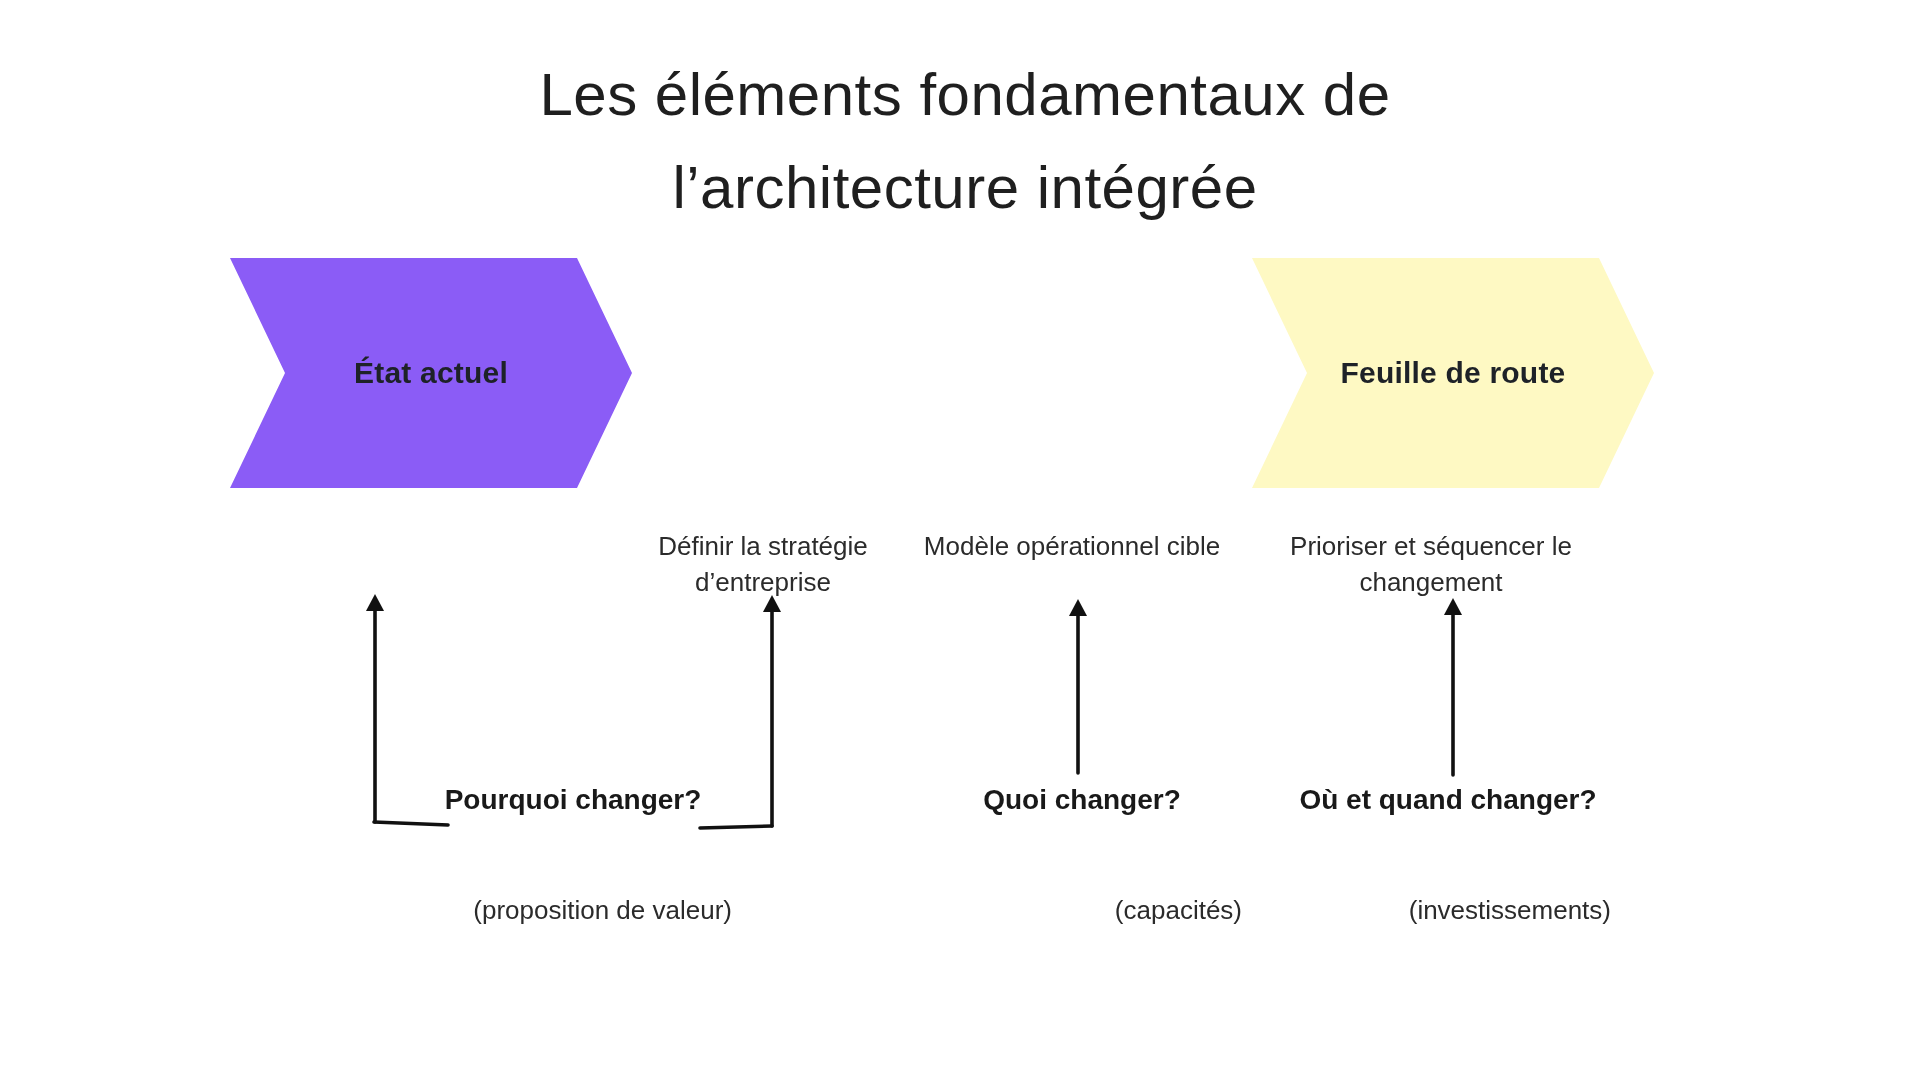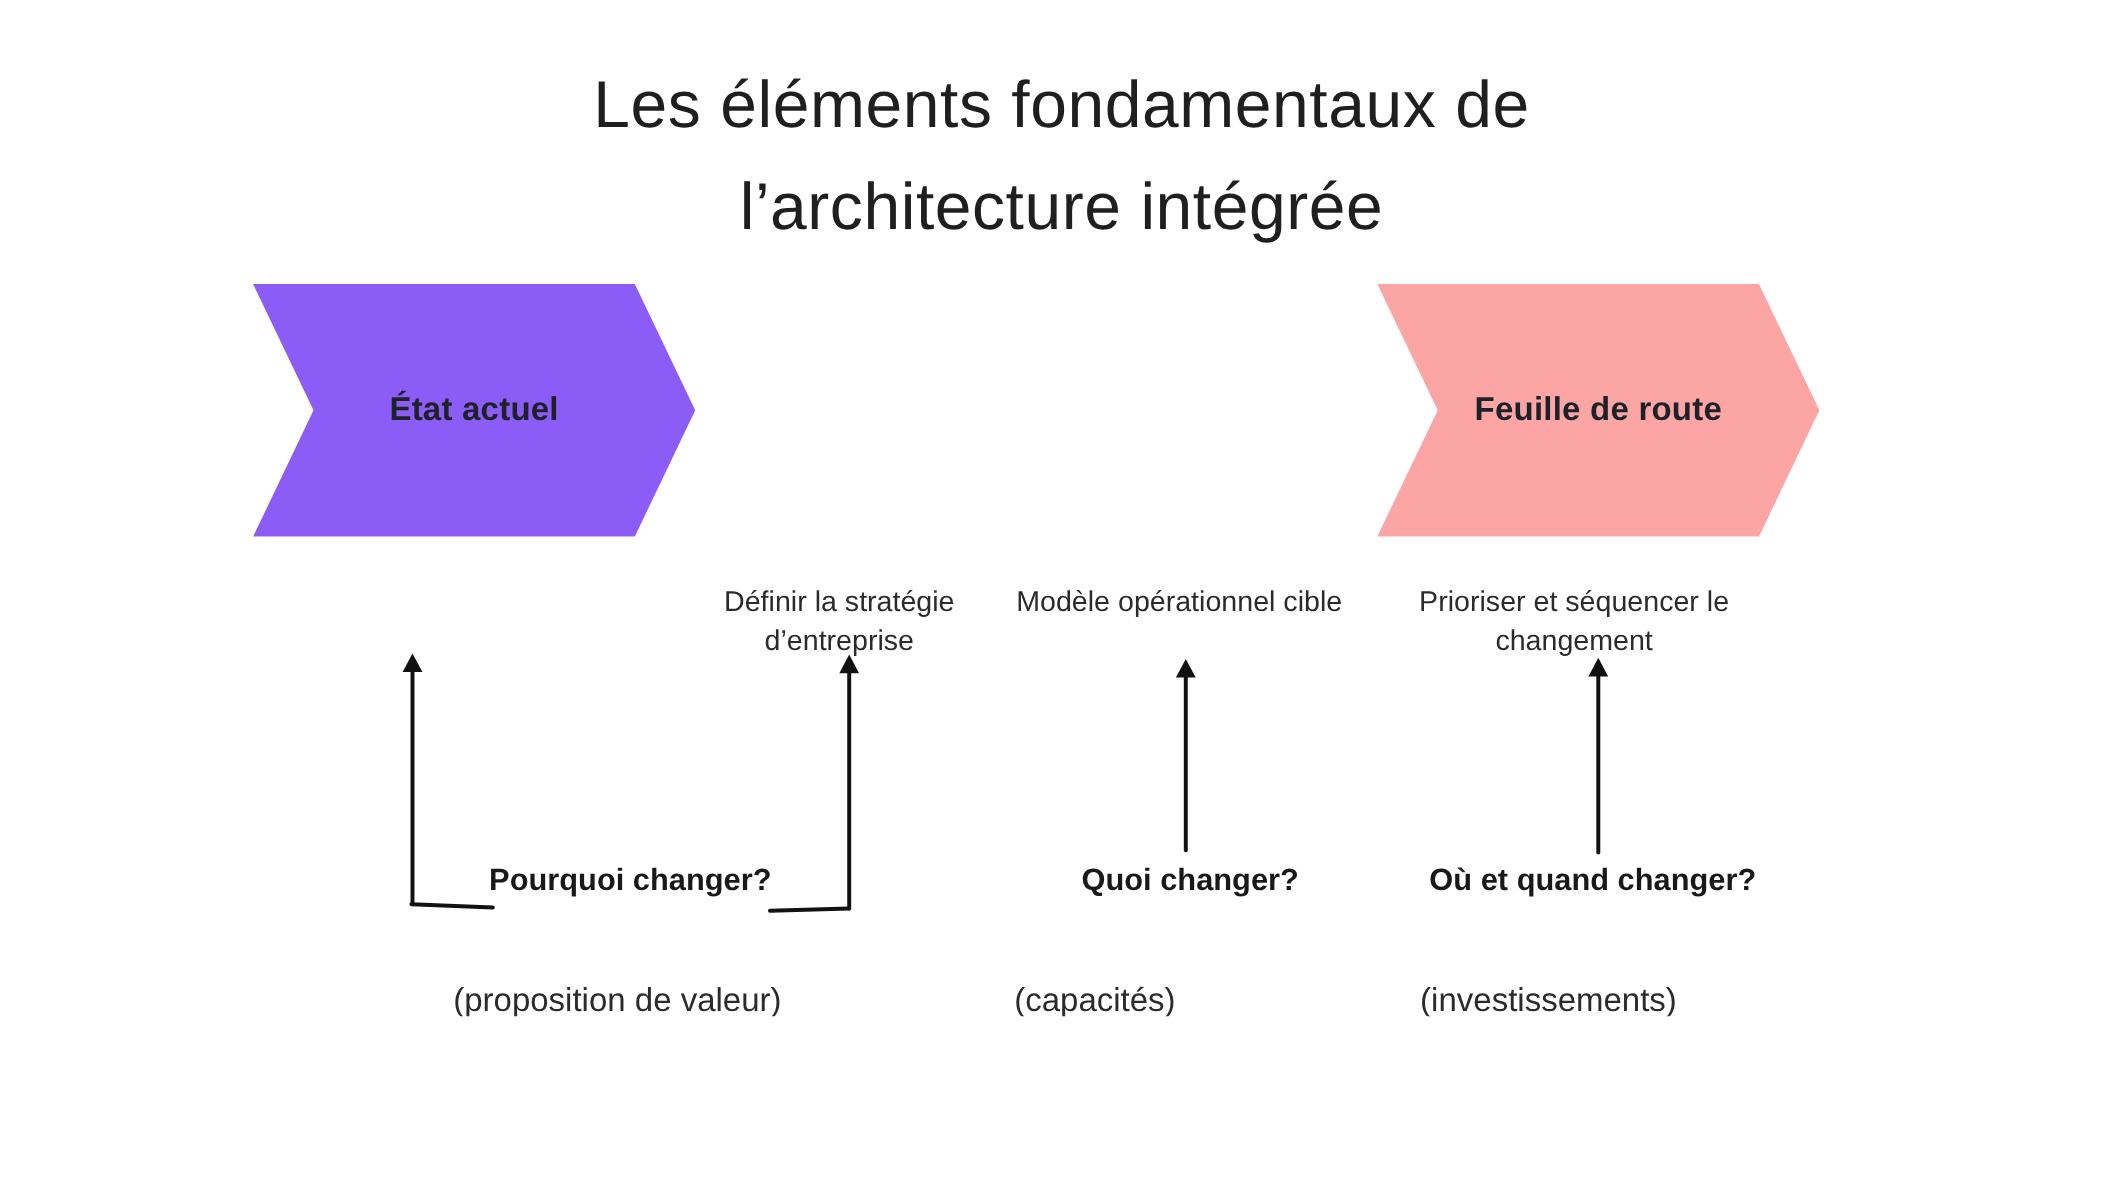--- a/index.html
+++ b/index.html
@@ -86,43 +86,43 @@
   }
   .question-1 { left: 423px; }
   .question-2 { left: 932px; text-align: center; }
   .question-3 { left: 1298px; }
 
   
   .paren {
     position: absolute;
     top: 894px;
     width: 320px;
-    text-align: left;
-    font-size: 30px;
+    text-align: right;
+    font-size: 26px;
     color: #2b2b2b;
     line-height: 32px;
   }
   .paren-1 { left: 412px; }
   .paren-2 { left: 922px; }
   .paren-3 { left: 1291px; }
 </style>
 </head>
 <body>
 
 <div class="canvas">
 
   <div class="title">
     <div>Les éléments fondamentaux de</div>
     <div>l’architecture intégrée</div>
   </div>
 
   <div class="chevron chevron-1" style="background-color: #8b5cf6;">
     <span class="chev-label">État actuel</span>
   </div>
-  <div class="chevron chevron-3" style="background-color: #fca5a5; text-align: center;">
+  <div class="chevron chevron-3" style="background-color: #fef9c3; text-align: center;">
     <span class="chev-label">Feuille de route</span>
   </div>
 
   <div class="desc desc-2">Définir la stratégie d’entreprise</div>
   <div class="desc desc-3">Modèle opérationnel cible</div>
   <div class="desc desc-4">Prioriser et séquencer le changement</div>
 
   <svg class="arrows-svg" viewBox="0 0 1920 1080" aria-hidden="true">
 
     <g>

